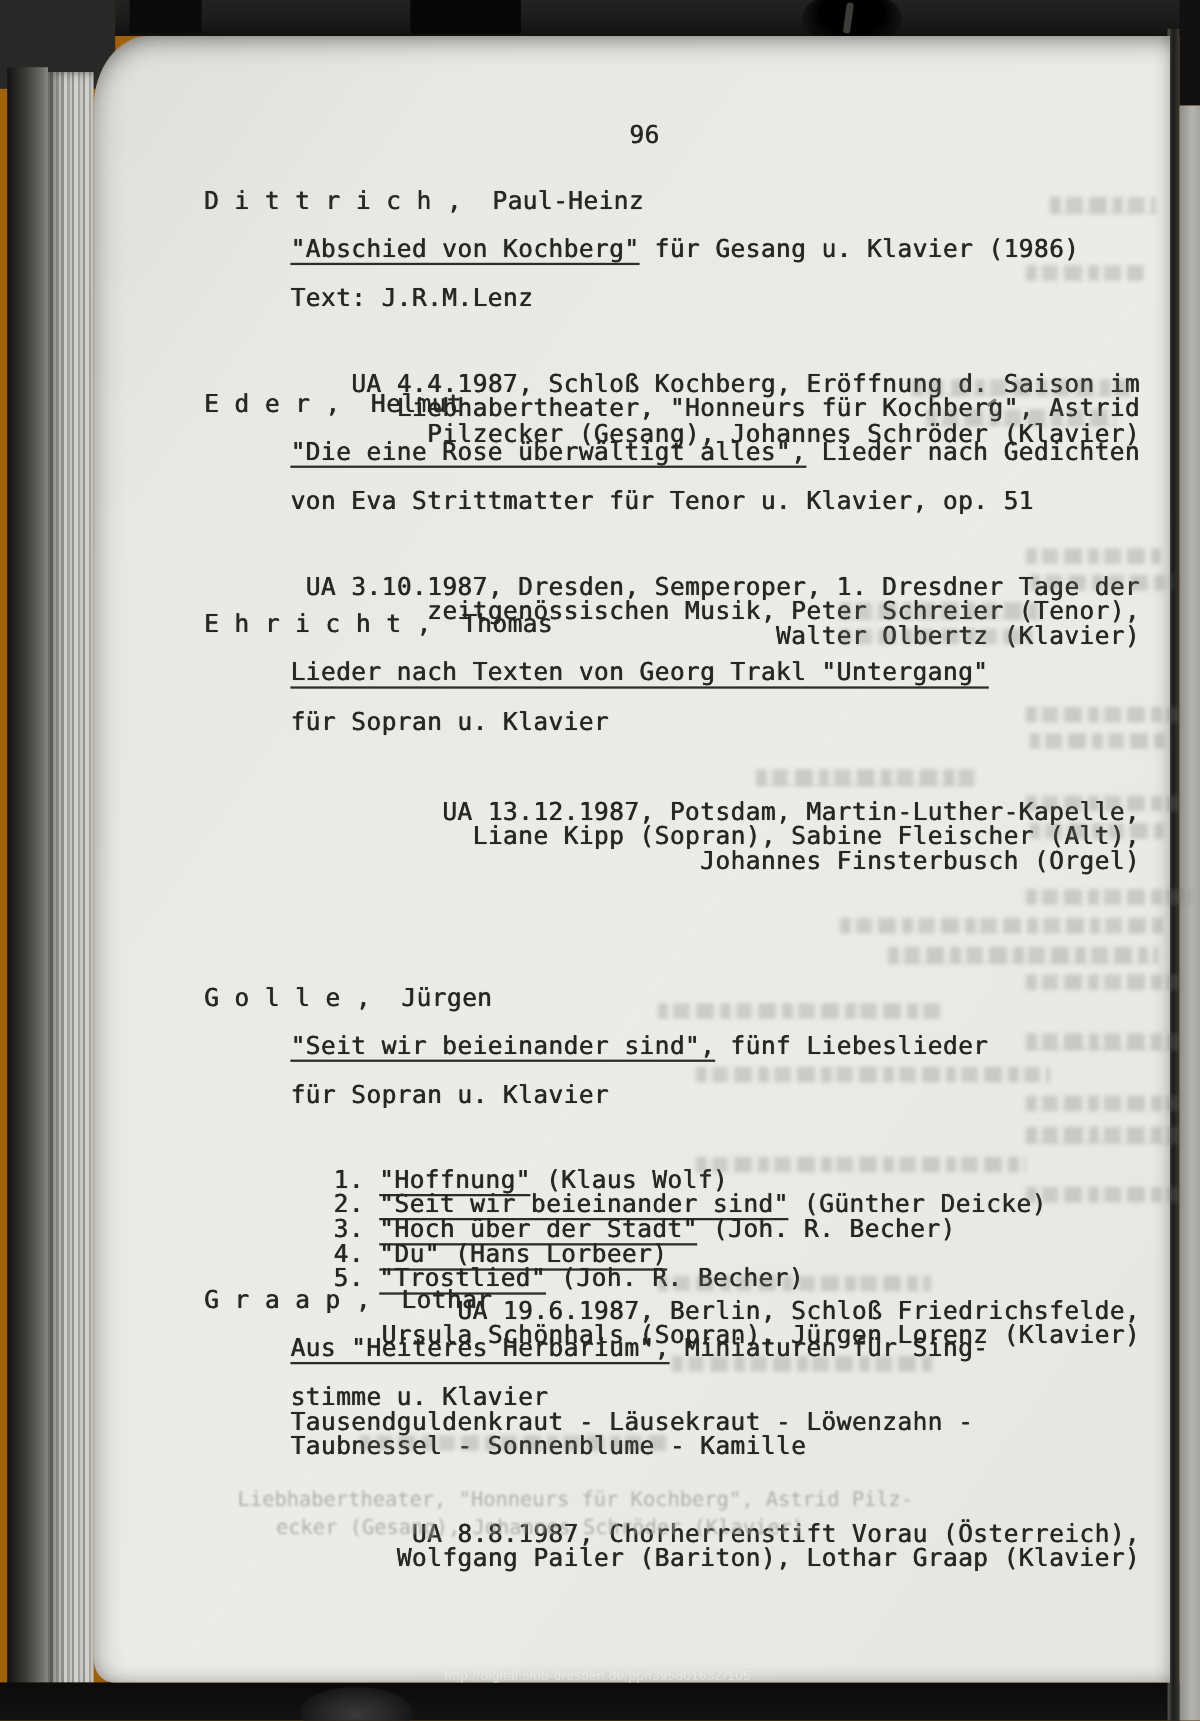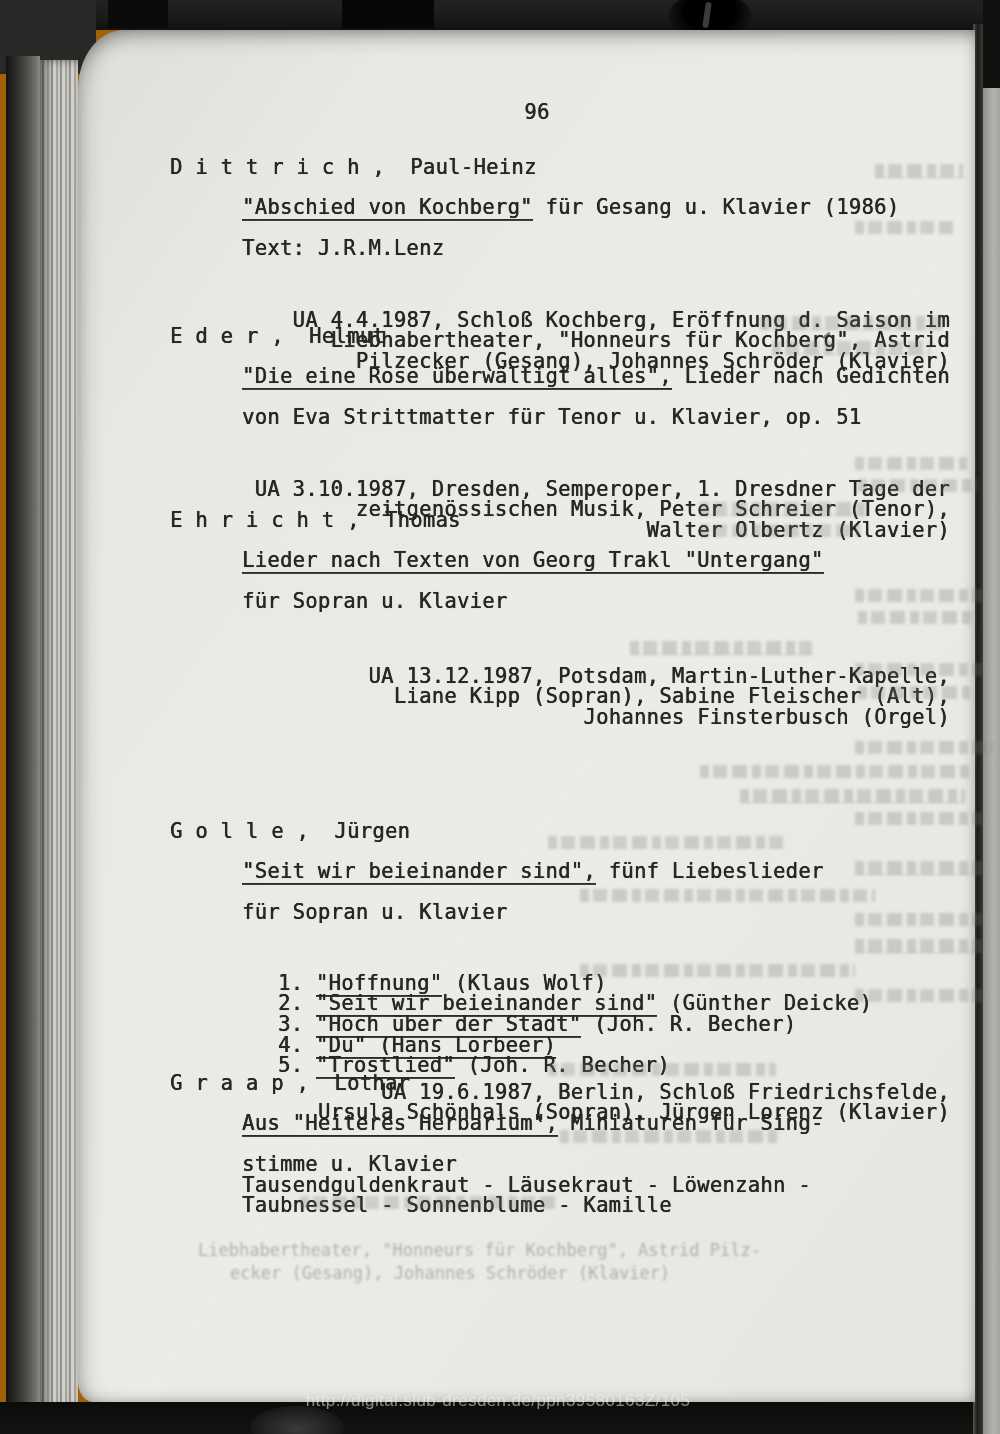--- a/index.html
+++ b/index.html
@@ -61,21 +61,21 @@
       rgba(118,118,112,.5) 13px 27px,rgba(118,118,112,0) 27px 32px,
       rgba(118,118,112,.55) 32px 47px,rgba(118,118,112,0) 47px 52px);}
   .ghost.ul{border-bottom:1.6px solid rgba(104,104,98,.5);}
   .ghost-text{position:absolute;color:#a7a6a0;filter:blur(1.1px);opacity:.85;
     font-size:17px;line-height:20px;white-space:pre;}
   .speck{position:absolute;left:744px;top:304px;width:9px;height:3px;background:#55534f;
     transform:rotate(-38deg);border-radius:2px;opacity:.7;}
 
   
   .watermark{position:absolute;left:0;top:1391px;width:996px;text-align:center;
-    font-family:"Liberation Sans","DejaVu Sans",sans-serif;font-size:17px;
+    font-family:"Liberation Sans","DejaVu Sans",sans-serif;font-size:11px;
     color:rgba(242,242,240,.55);letter-spacing:.4px;}
 </style>
 </head>
 <body>
 
 <div id="scan">
 
   <div class="cover-top"></div>
   <div class="cover-topleft"></div>
   <div class="strap" style="left:108px;width:60px;"></div>
@@ -154,20 +154,22 @@
     </div>
 
     <div class="entry" id="entry5" style="top:1043px;">
       <div class="heading txt">G r a a p ,  Lothar</div>
       <div class="body">
         <div class="title txt"><span class="u">Aus "Heiteres Herbarium",</span><span> Miniaturen für Sing-</span>
           <div class="txt">stimme u. Klavier
 Tausendguldenkraut - Läusekraut - Löwenzahn -
 Taubnessel - Sonnenblume - Kamille</div>
         </div>
+        <div class="ua txt">UA 8.8.1987, Chorherrenstift Vorau (Österreich),
+Wolfgang Pailer (Bariton), Lothar Graap (Klavier)</div>
       </div>
     </div>
 
     <div class="ghost ul" style="left:797px;top:134px;width:88px;"></div>
     <div class="ghost" style="left:777px;top:191px;width:98px;"></div>
     <div class="ghost ul" style="left:682px;top:286px;width:182px;"></div>
     <div class="ghost ul" style="left:694px;top:311px;width:158px;"></div>
     <div class="ghost" style="left:777px;top:427px;width:112px;"></div>
     <div class="ghost" style="left:780px;top:449px;width:120px;"></div>
     <div class="ghost ul" style="left:622px;top:472px;width:168px;"></div>

